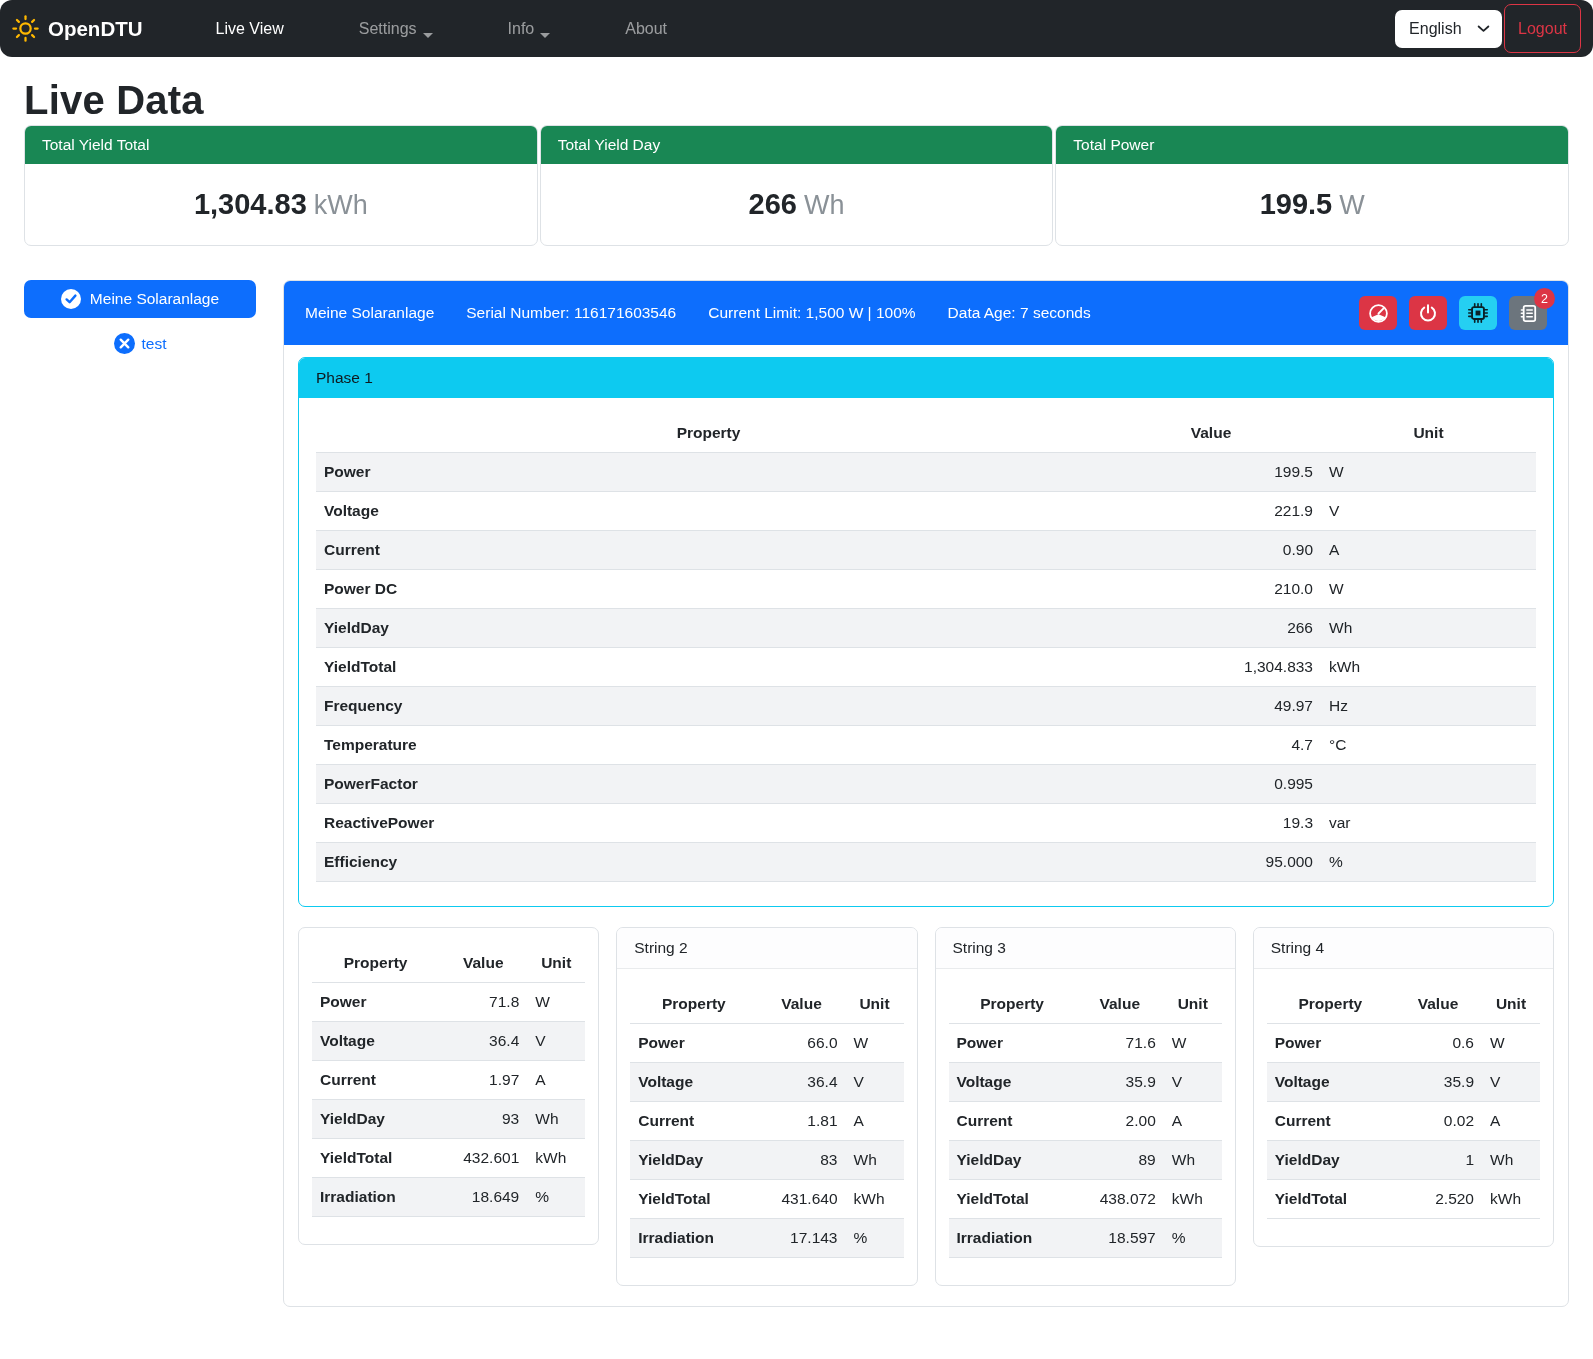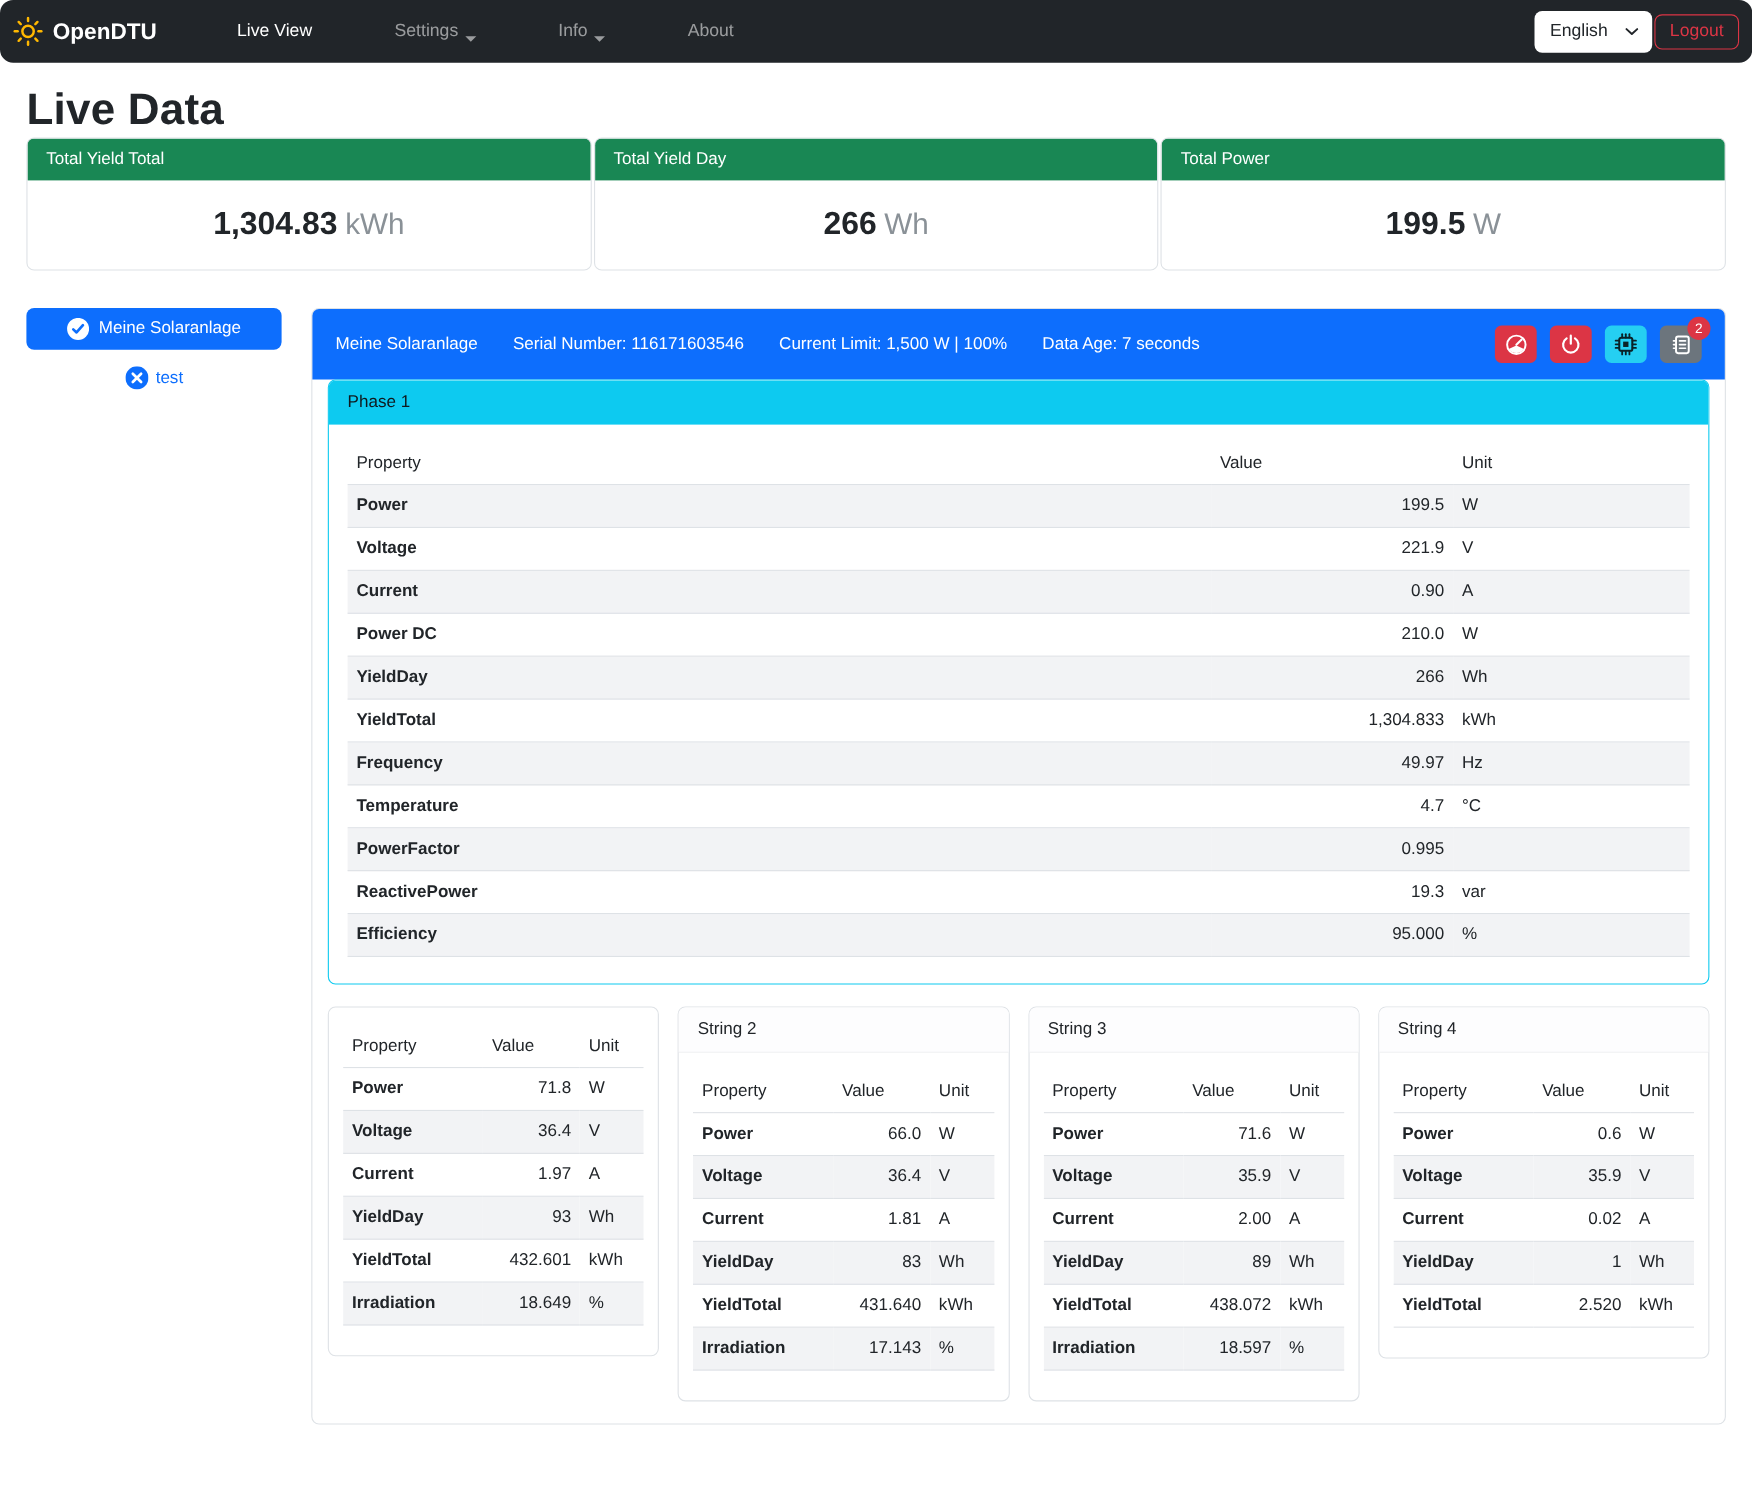--- a/index.html
+++ b/index.html
@@ -27,21 +27,21 @@
   .nav-link.active { color: #fff; }
   .caret-down { width: 0; height: 0; border-left: 5px solid transparent; border-right: 5px solid transparent; border-top: 5px solid rgba(255,255,255,0.55); margin-top: 2px; }
   .nav-right { margin-left: auto; display: flex; align-items: center; gap: 2px; }
   .lang-select {
     background: #fff; border-radius: 7px; height: 38px; min-width: 107px;
     display: flex; align-items: center; justify-content: space-between;
     padding: 0 12px 0 14px; cursor: pointer; font-size: 16px; color: #212529; gap: 14px;
   }
   .logout-btn {
     background: transparent; border: 1px solid #dc3545; color: #dc3545;
-    border-radius: 7px; height: 32px; padding: 0 13px; font-size: 16px; cursor: pointer;
+    border-radius: 7px; height: 49px; padding: 0 13px; font-size: 16px; cursor: pointer;
     font-family: inherit;
   }
 
   
   .container { padding: 0 24px; }
   .page-title { font-size: 40px; font-weight: 700; margin: 21px 0 2px; letter-spacing: 0.2px; }
 
   
   .totals-grid { display: grid; grid-template-columns: repeat(3, 1fr); gap: 2px; }
   .total-card { border: 1px solid #dee2e6; border-radius: 7px; overflow: hidden; background: #fff; }
@@ -69,31 +69,31 @@
   }
   .inverter-actions { margin-left: auto; display: flex; align-items: center; gap: 12px; }
   .icon-btn { width: 38px; height: 34px; border: none; border-radius: 6px; display: flex; align-items: center; justify-content: center; cursor: pointer; position: relative; }
   .icon-btn.red { background: #dc3545; }
   .icon-btn.cyan { background: #25cff2; }
   .icon-btn.gray { background: #6c757d; }
   .event-badge {
     position: absolute; top: -8px; right: -8px; width: 21px; height: 21px; border-radius: 50%;
     background: #dc3545; color: #fff; font-size: 12.5px; display: flex; align-items: center; justify-content: center;
   }
-  .inverter-body { padding: 0 14px 20px; }
+  .inverter-body { padding: 12px 14px 20px; }
 
   
   .phase-panel { border: 1px solid #0dcaf0; border-radius: 7px; overflow: hidden; }
   .phase-header { background: #0dcaf0; color: #0f191e; font-size: 15.5px; padding: 11px 17px; }
   .phase-body { padding: 16px 17px 24px; }
 
   
   .data-table { width: 100%; border-collapse: collapse; font-size: 15.5px; color: #212529; }
   .data-table th, .data-table td { padding: 10px 8px; text-align: left; border-bottom: 1px solid #dee2e6; }
-  .data-table th { font-weight: 400; }
+  .data-table th { font-weight: 700; text-align: center; }
   .col-val, td.val { text-align: right; }
   td.prop { font-weight: 700; }
   .phase-table .col-val { width: 220px; }
   .phase-table .col-unit { width: 215px; }
   .string-table .col-val { width: 88px; }
   .string-table .col-unit { width: 58px; }
   .stripe-a tbody tr:nth-child(odd) { background: #f2f3f5; }
   .stripe-b tbody tr:nth-child(even) { background: #f2f3f5; }
 
   

